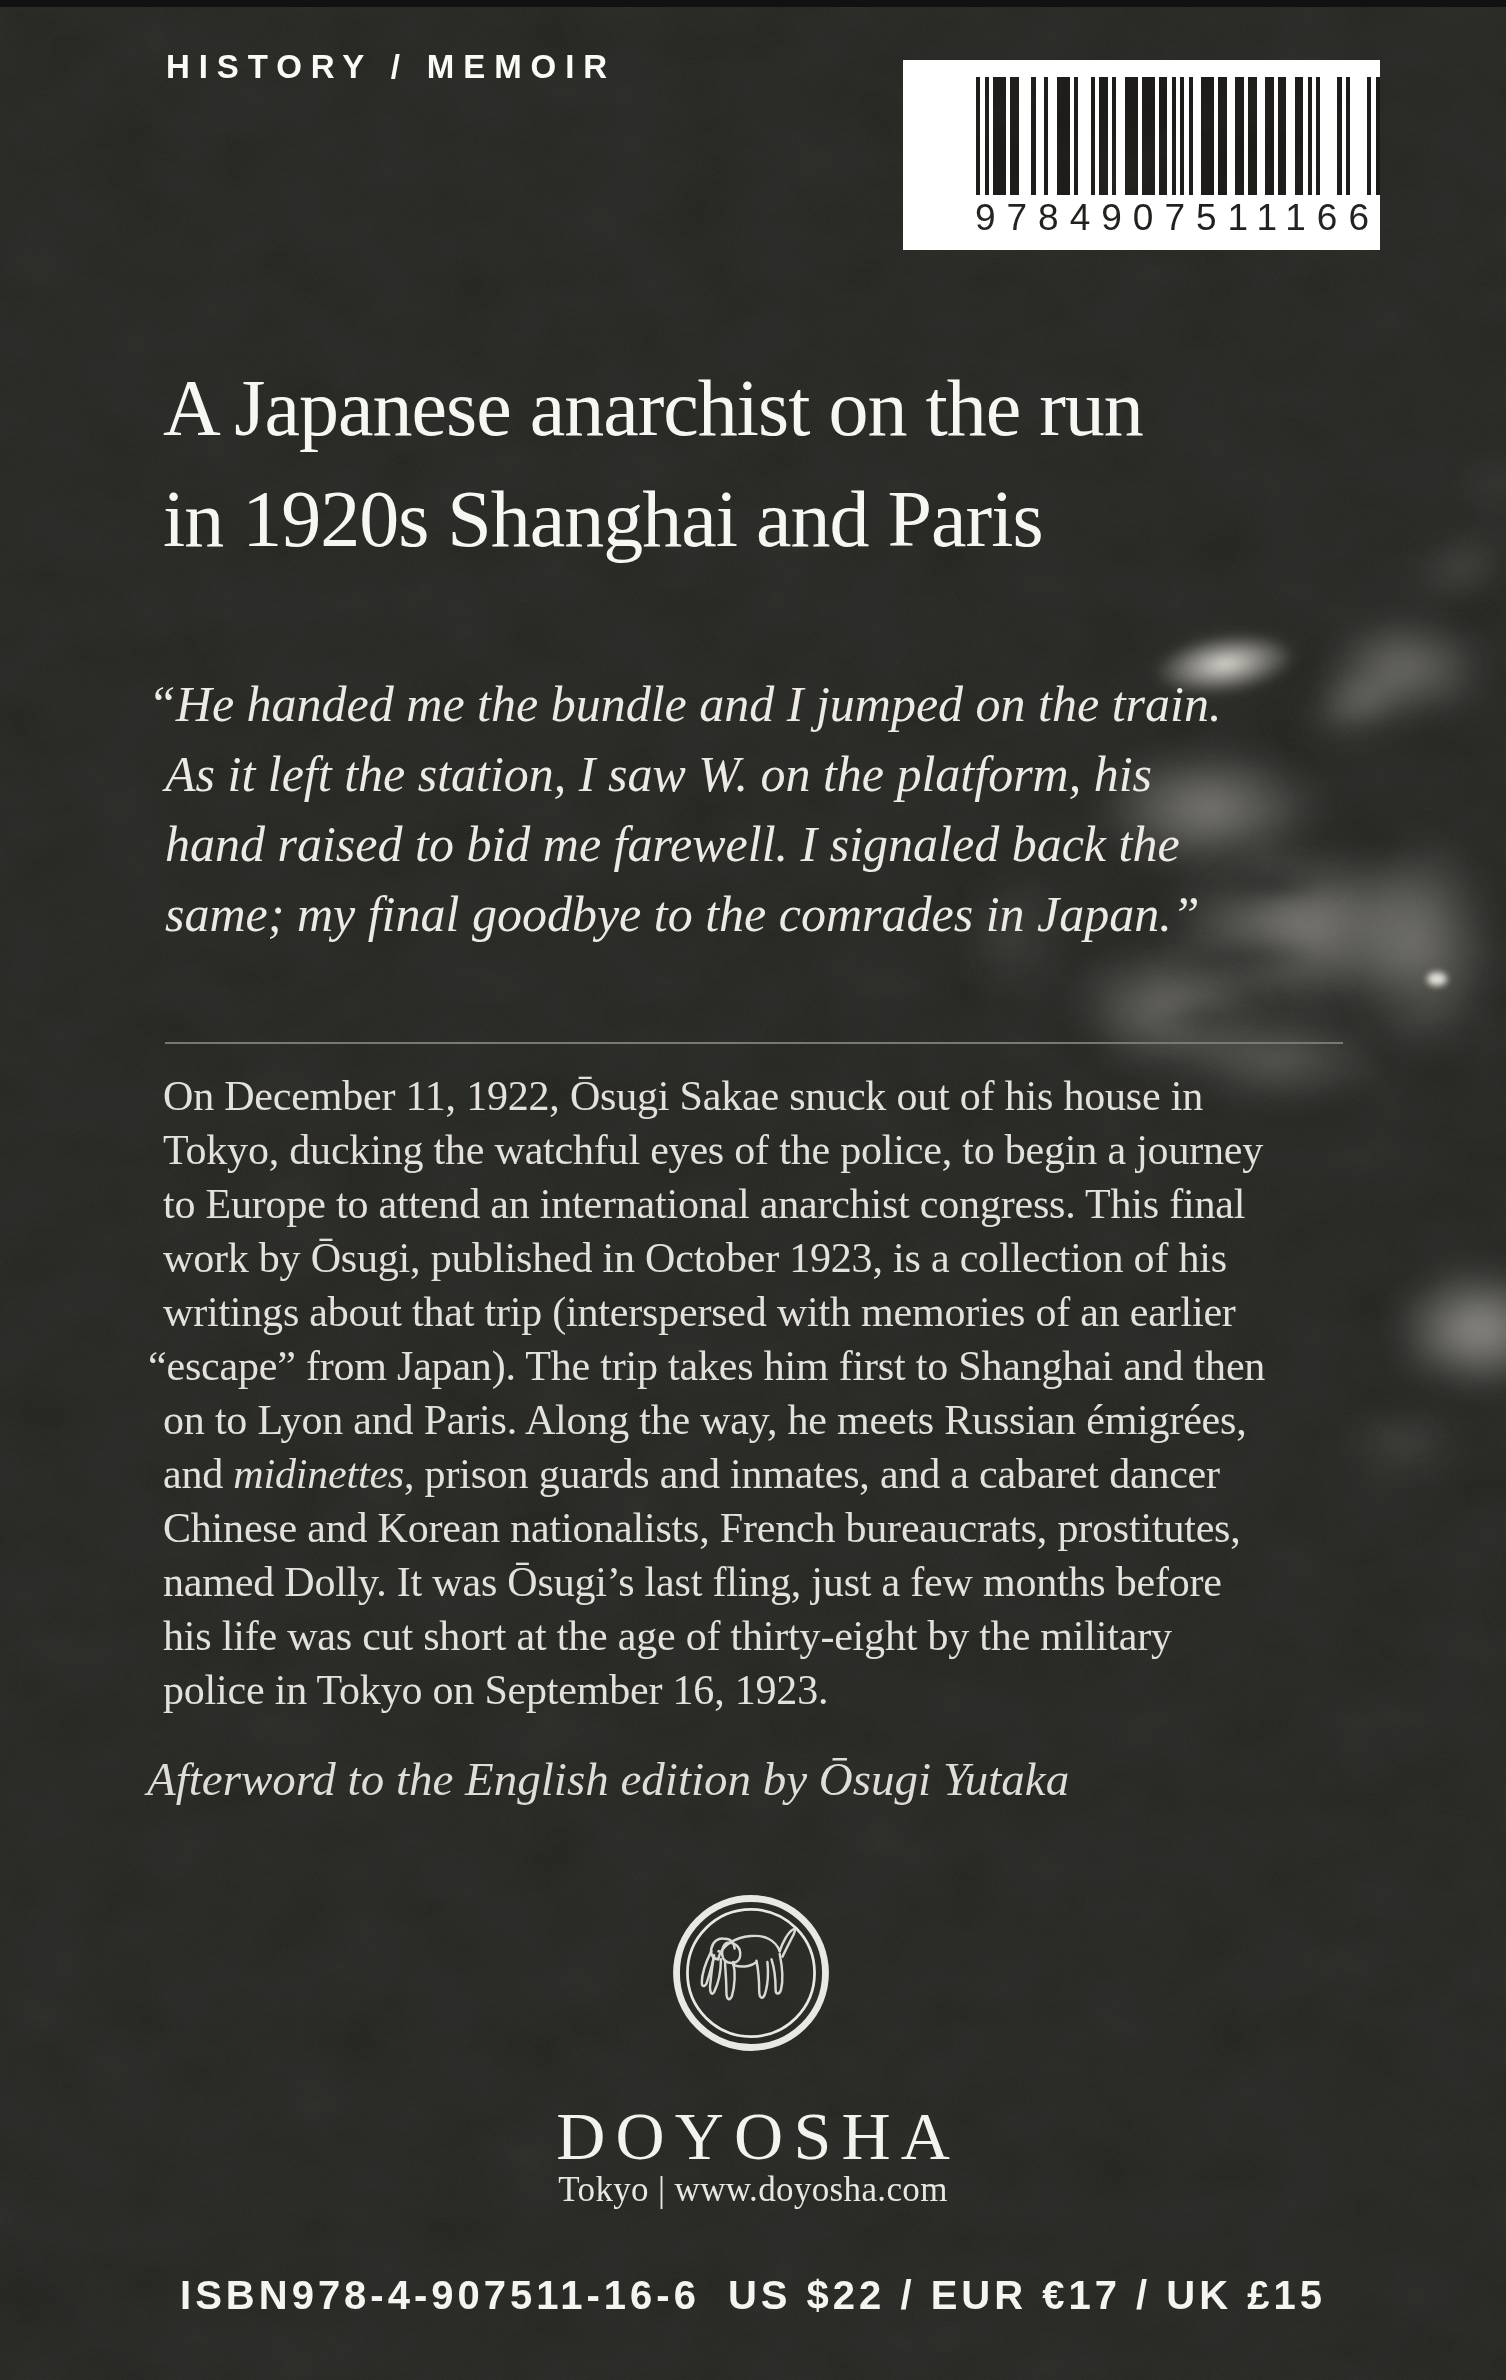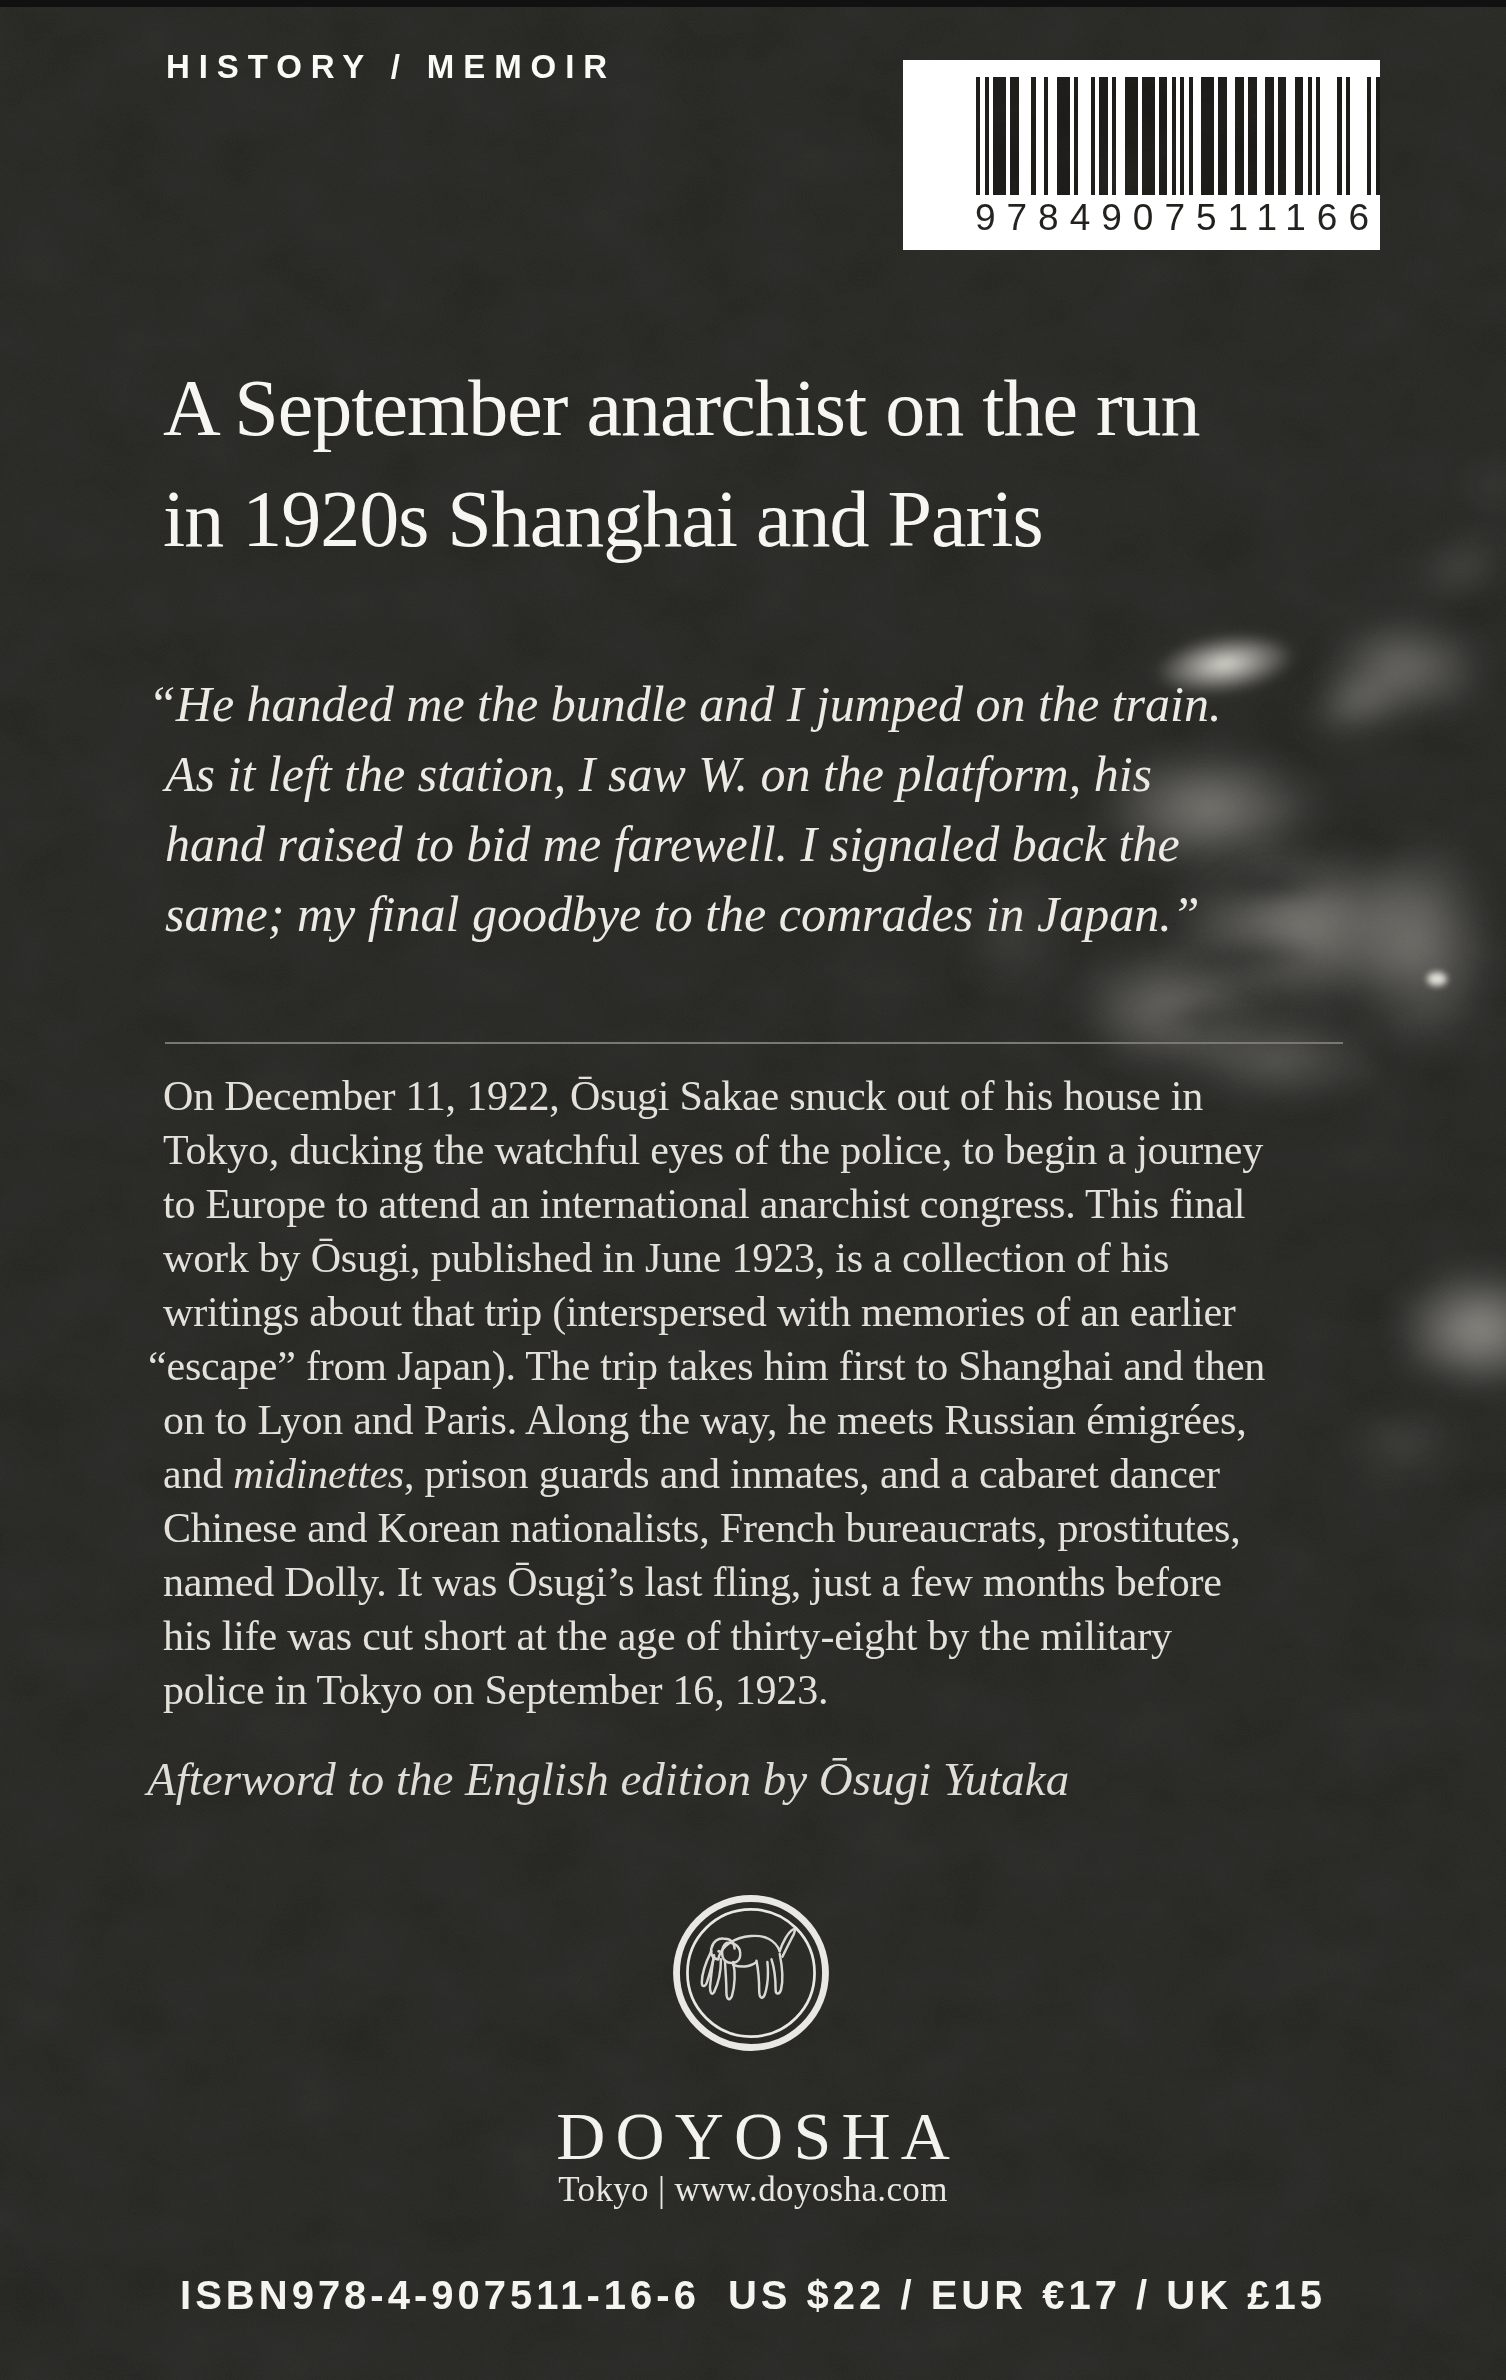--- a/index.html
+++ b/index.html
@@ -233,38 +233,38 @@
           <div class="bar off"></div>
           <div class="bar off"></div>
           <div class="bar on"></div>
           <div class="bar off"></div>
           <div class="bar on"></div>
         </div>
       <div class="barcode-num">9784907511166</div>
     </div>
 
     <div class="headline">
-      <div>A September anarchist on the run</div>
+      <div>A Japanese anarchist on the run</div>
       <div>in 1920s Shanghai and Paris</div>
     </div>
 
     <div class="pullquote">
       <div class="hang">“He handed me the bundle and I jumped on the train.</div>
       <div>As it left the station, I saw W. on the platform, his</div>
       <div>hand raised to bid me farewell. I signaled back the</div>
       <div>same; my final goodbye to the comrades in Japan.”</div>
     </div>
 
     <div class="divider"></div>
 
     <div class="synopsis">
       <div>On December 11, 1922, Ōsugi Sakae snuck out of his house in</div>
       <div>Tokyo, ducking the watchful eyes of the police, to begin a journey</div>
       <div>to Europe to attend an international anarchist congress. This final</div>
-      <div>work by Ōsugi, published in June 1923, is a collection of his</div>
+      <div>work by Ōsugi, published in October 1923, is a collection of his</div>
       <div>writings about that trip (interspersed with memories of an earlier</div>
       <div class="hang">“escape” from Japan). The trip takes him first to Shanghai and then</div>
       <div>on to Lyon and Paris. Along the way, he meets Russian émigrées,</div>
       <div><span>and </span><em>midinettes</em><span>, prison guards and inmates, and a cabaret dancer</span></div>
       <div>Chinese and Korean nationalists, French bureaucrats, prostitutes,</div>
       <div>named Dolly. It was Ōsugi’s last fling, just a few months before</div>
       <div>his life was cut short at the age of thirty-eight by the military</div>
       <div>police in Tokyo on September 16, 1923.</div>
     </div>
 

